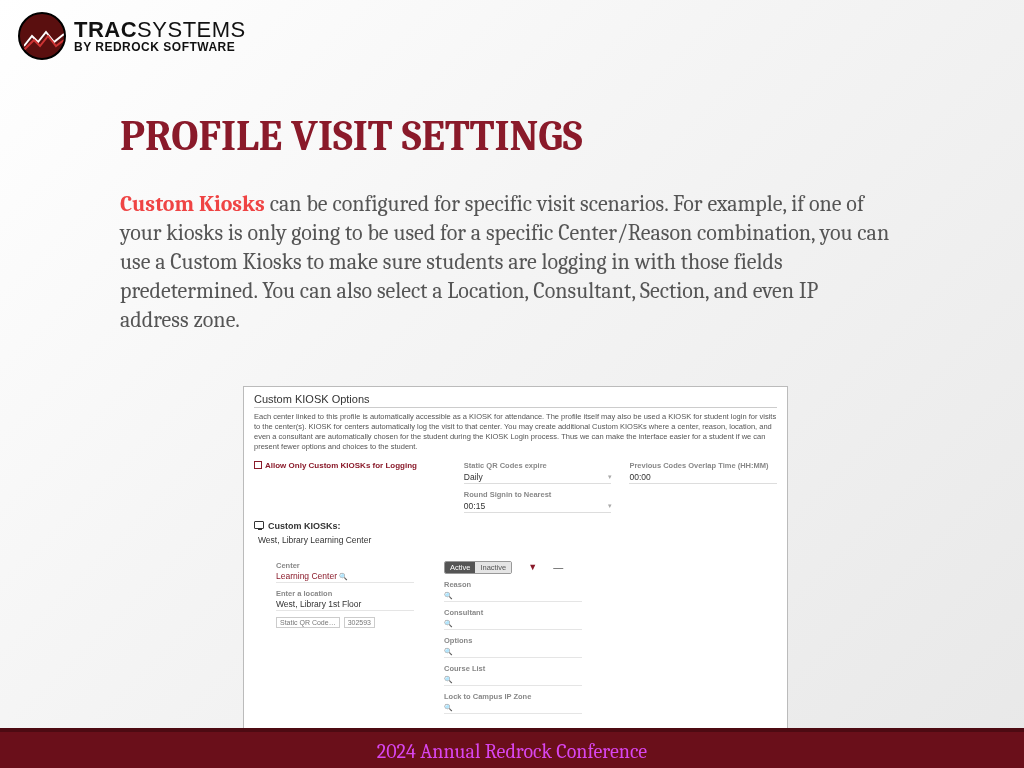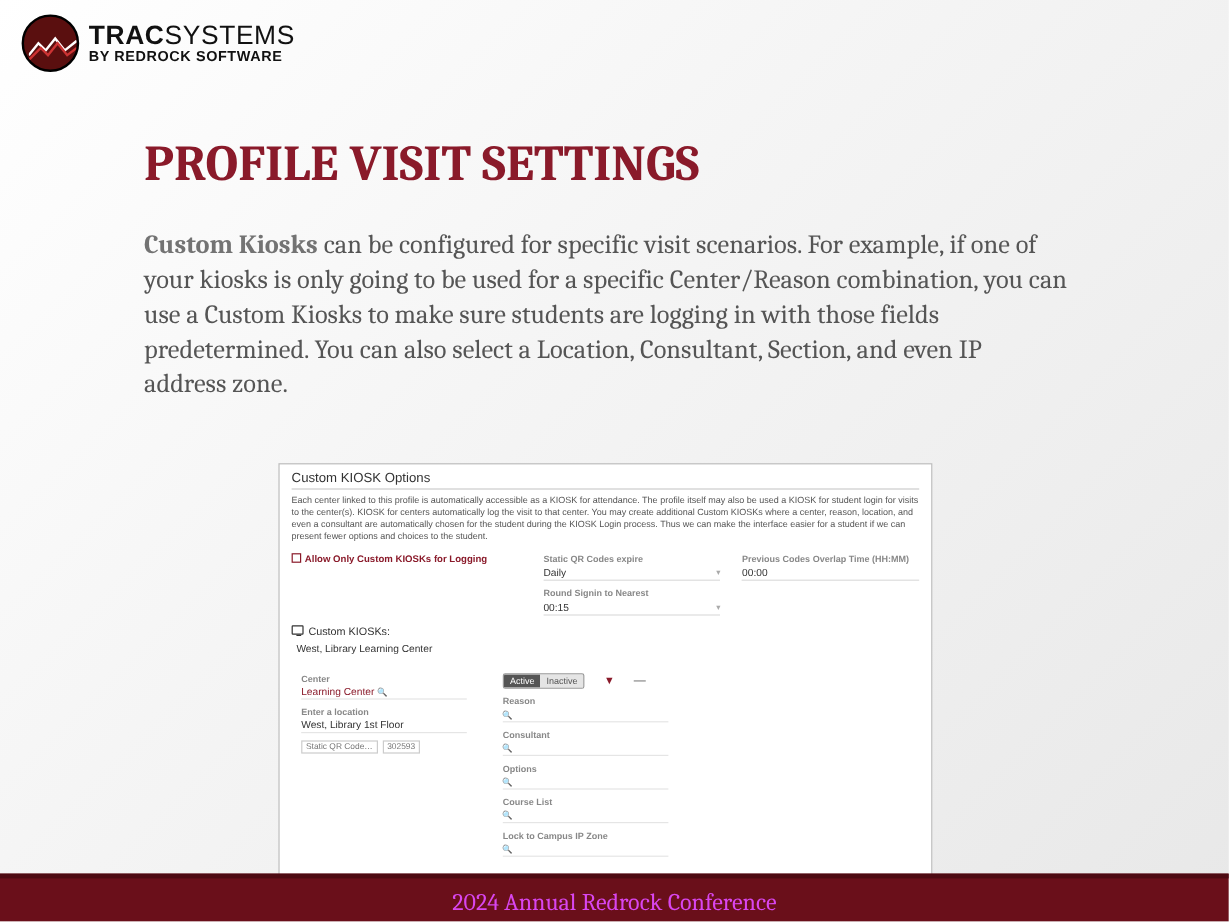--- a/index.html
+++ b/index.html
@@ -25,42 +25,42 @@
     position: absolute; top: 112px; left: 120px;
     font-size: 42px; font-weight: 800; color: #8a1a2a;
     font-family: Cambria, Georgia, serif;
   }
 
   
   .body-text {
     position: absolute; top: 190px; left: 120px; width: 770px;
     font-size: 22px; line-height: 1.32; color: #555;
   }
-  .body-text .lead { font-weight: 700; color: #737373; }
+  .body-text .lead { font-weight: 700; color: #ef4444; }
 
   
   .panel {
-    position: absolute; top: 386px; left: 232px; width: 545px; height: 372px;
+    position: absolute; top: 386px; left: 243px; width: 545px; height: 372px;
     background: #fff; border: 1px solid #bbb;
     font-family: Arial, Helvetica, sans-serif; font-size: 8.5px; color: #444;
     padding: 6px 10px 0 10px;
   }
   .panel-title { font-size: 11px; color: #333; border-bottom: 1px solid #ccc; padding-bottom: 2px; margin-bottom: 4px; }
   .panel-desc { font-size: 7.5px; color: #555; line-height: 1.35; margin-bottom: 8px; }
   .panel-row { display: flex; gap: 18px; margin-bottom: 6px; }
   .panel-col { flex: 1; }
   .lbl { color: #888; font-size: 7.5px; display: block; margin-bottom: 1px; font-weight: bold; }
   .val { font-size: 8.5px; color: #333; border-bottom: 1px solid #ddd; padding: 1px 0; min-height: 12px; display:flex; align-items:center; justify-content:space-between;}
   .chk { display: flex; align-items: center; gap: 3px; color: #8a1a2a; font-weight: 600; font-size: 8px; }
   .chk-box { width: 8px; height: 8px; border: 1px solid #8a1a2a; display: inline-block; }
-  .kiosk-hdr { display: flex; align-items: flex-start; gap: 4px; font-size: 9px; color: #333; margin: 8px 0 4px; }
+  .kiosk-hdr { display: flex; align-items: flex-start; gap: 4px; font-size: 9px; color: #333; margin: 8px 0 4px; font-weight: bold; }
   .mon-icon { width: 10px; height: 8px; border: 1px solid #333; border-radius: 1px; position: relative; display:inline-block; }
   .mon-icon::after { content:''; position:absolute; bottom:-2px; left:3px; width:4px; height:1px; background:#333; }
   .sub-name { font-size: 8.5px; color: #333; margin: 2px 0 16px 4px; }
-  .form-grid { display: flex; gap: 30px; margin-left: 8px; }
+  .form-grid { display: flex; gap: 30px; margin-left: 22px; }
   .form-col { width: 138px; }
   .fld { margin-bottom: 6px; }
   .fld .val-link { color: #8a1a2a; font-size: 8.5px; border-bottom: 1px solid #e5e5e5; padding-bottom: 1px; }
   .fld .val-plain { color: #333; font-size: 8.5px; border-bottom: 1px solid #e5e5e5; padding-bottom: 1px; }
   .mag { font-size: 7px; color: #8a1a2a; }
   .toggles { display:flex; align-items:center; gap:16px; margin-bottom:6px; }
   .tgl { display:inline-flex; border:1px solid #999; border-radius:2px; overflow:hidden; font-size:7.5px; }
   .tgl span { padding:1px 5px; }
   .tgl .on { background:#555; color:#fff; }
   .tgl .off { background:#e5e5e5; color:#555; }

